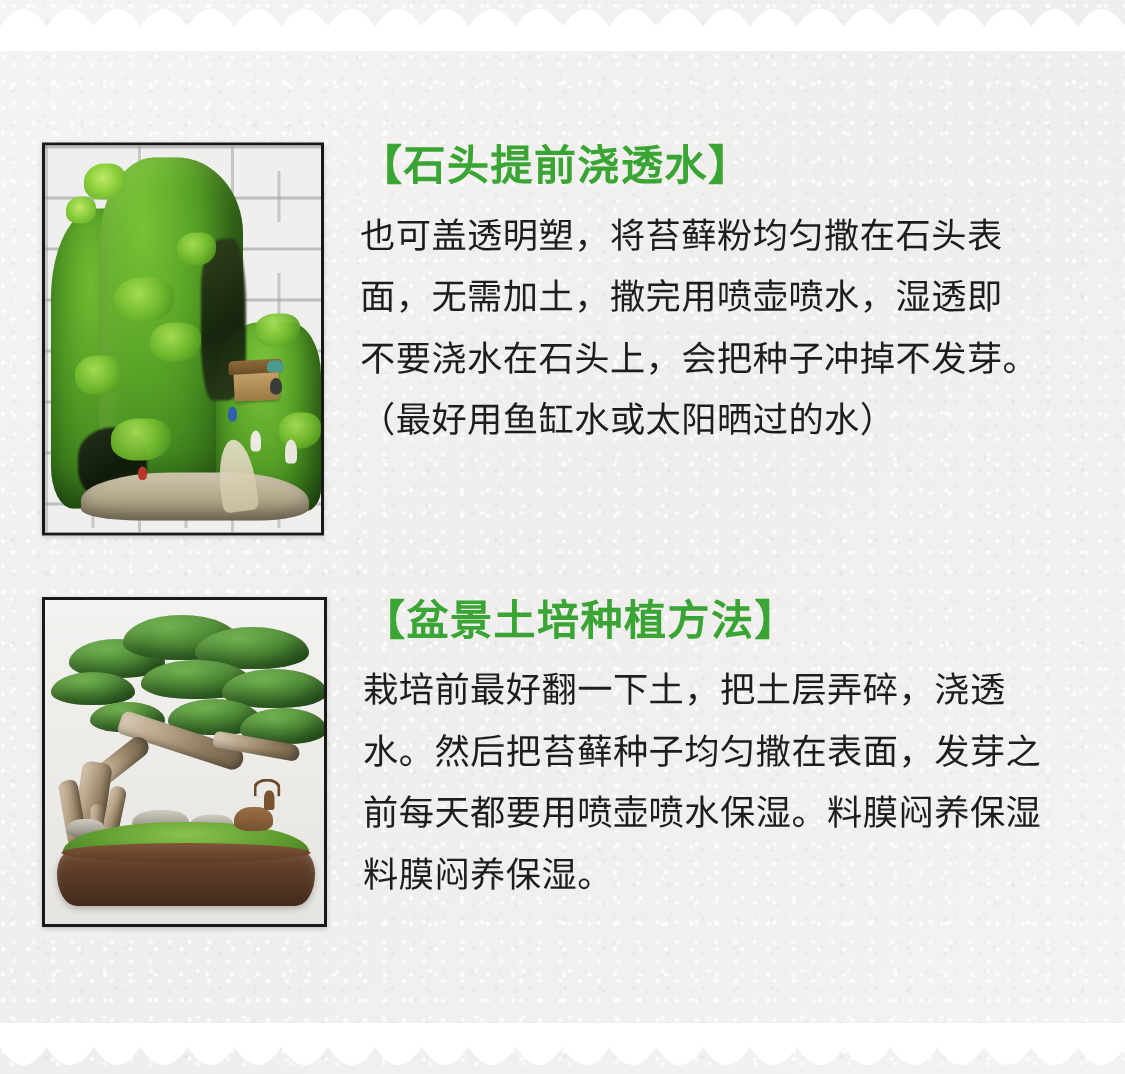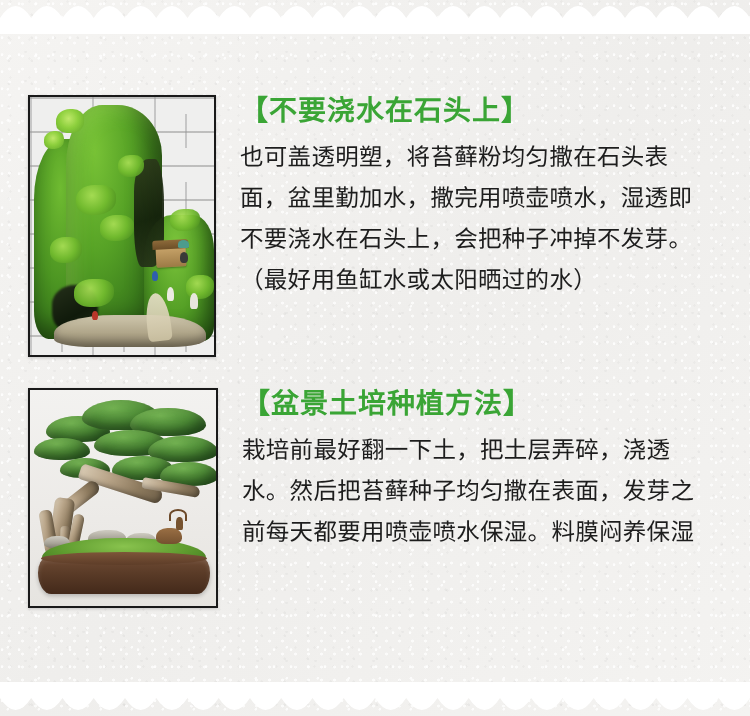--- a/index.html
+++ b/index.html
@@ -45,21 +45,21 @@
   .scallop-top { top: 0; }
   .scallop-bottom { bottom: 0; }
 
   
   .section {
     position: absolute;
     display: flex;
     align-items: flex-start;
   }
   .section-one { left: 0; top: 95px; }
-  .section-two { left: 0; top: 388px; }
+  .section-two { left: 0; top: 398px; }
 
   .photo-frame {
     position: relative;
     margin-left: 28px;
     border: 2px solid #191919;
     box-sizing: border-box;
     overflow: hidden;
     flex: 0 0 auto;
     box-shadow: 0 1px 3px rgba(0,0,0,0.18);
   }
@@ -366,23 +366,23 @@
       <div class="mini-hut"></div>
       <div class="mini-figure f-teal"></div>
       <div class="mini-figure f-dark"></div>
       <div class="mini-figure f-blue"></div>
       <div class="mini-figure f-white"></div>
       <div class="mini-figure f-white2"></div>
       <div class="mini-figure f-red"></div>
     </div>
 
     <div class="text-col">
-      <div class="heading">【不要浇水在石头上】</div>
+      <div class="heading">【石头提前浇透水】</div>
       <div class="body-line">也可盖透明塑，将苔藓粉均匀撒在石头表</div>
-      <div class="body-line">面，盆里勤加水，撒完用喷壶喷水，湿透即</div>
+      <div class="body-line">面，无需加土，撒完用喷壶喷水，湿透即</div>
       <div class="body-line">不要浇水在石头上，会把种子冲掉不发芽。</div>
       <div class="body-line">（最好用鱼缸水或太阳晒过的水）</div>
     </div>
   </div>
 
   <div class="section section-two">
 
     <div class="photo-frame photo-two">
       <div class="sky2"></div>
 
@@ -411,16 +411,17 @@
       <div class="mossbed"></div>
       <div class="deer"></div>
       <div class="pot"></div>
     </div>
 
     <div class="text-col">
       <div class="heading">【盆景土培种植方法】</div>
       <div class="body-line">栽培前最好翻一下土，把土层弄碎，浇透</div>
       <div class="body-line">水。然后把苔藓种子均匀撒在表面，发芽之</div>
       <div class="body-line">前每天都要用喷壶喷水保湿。料膜闷养保湿</div>
+      <div class="body-line">料膜闷养保湿。</div>
     </div>
   </div>
 
 </div>
 
 </body></html>

